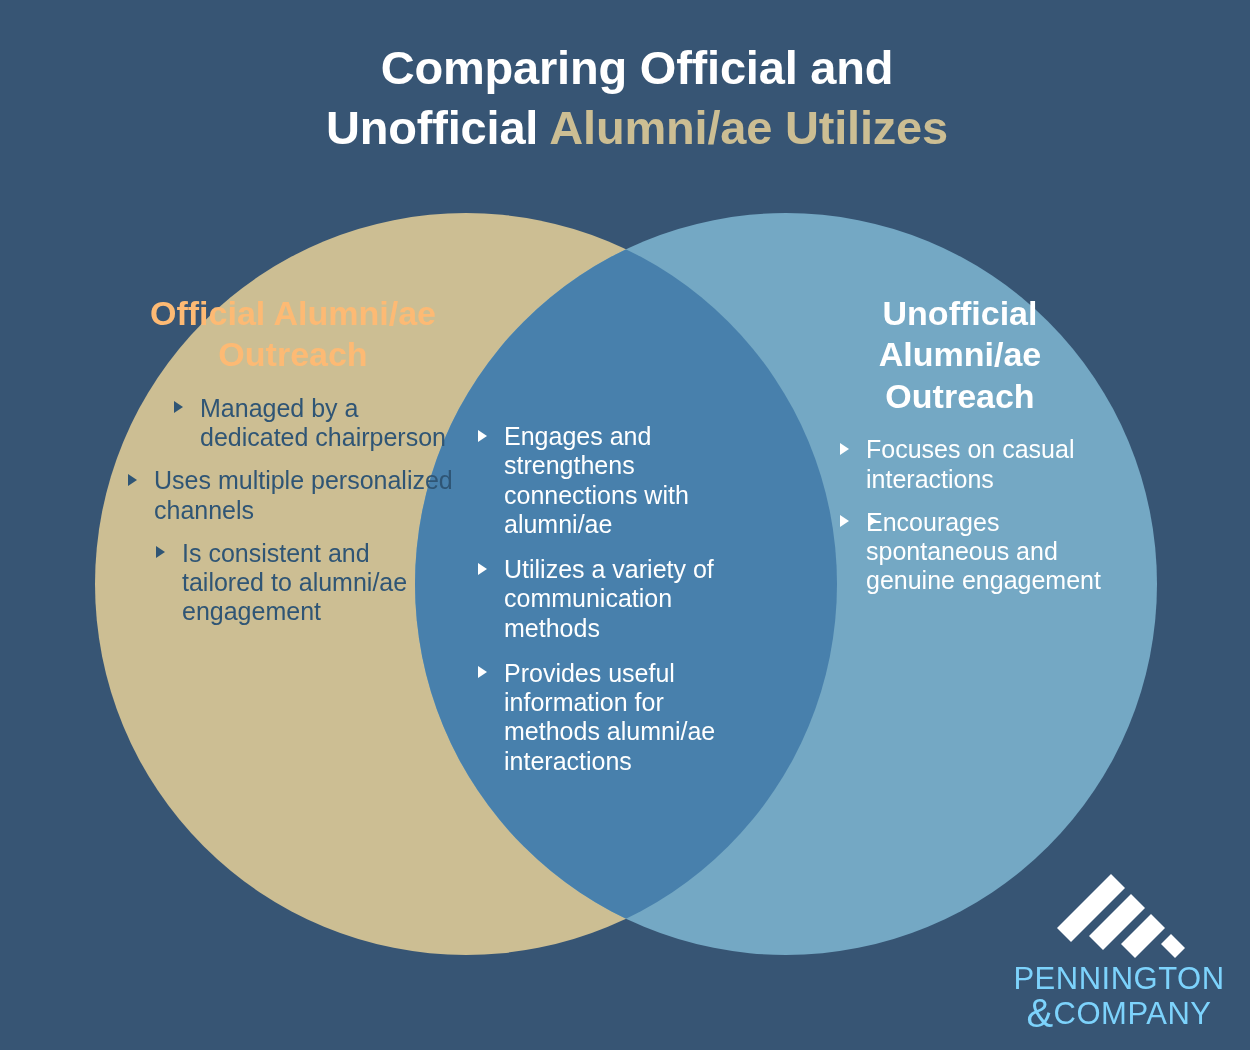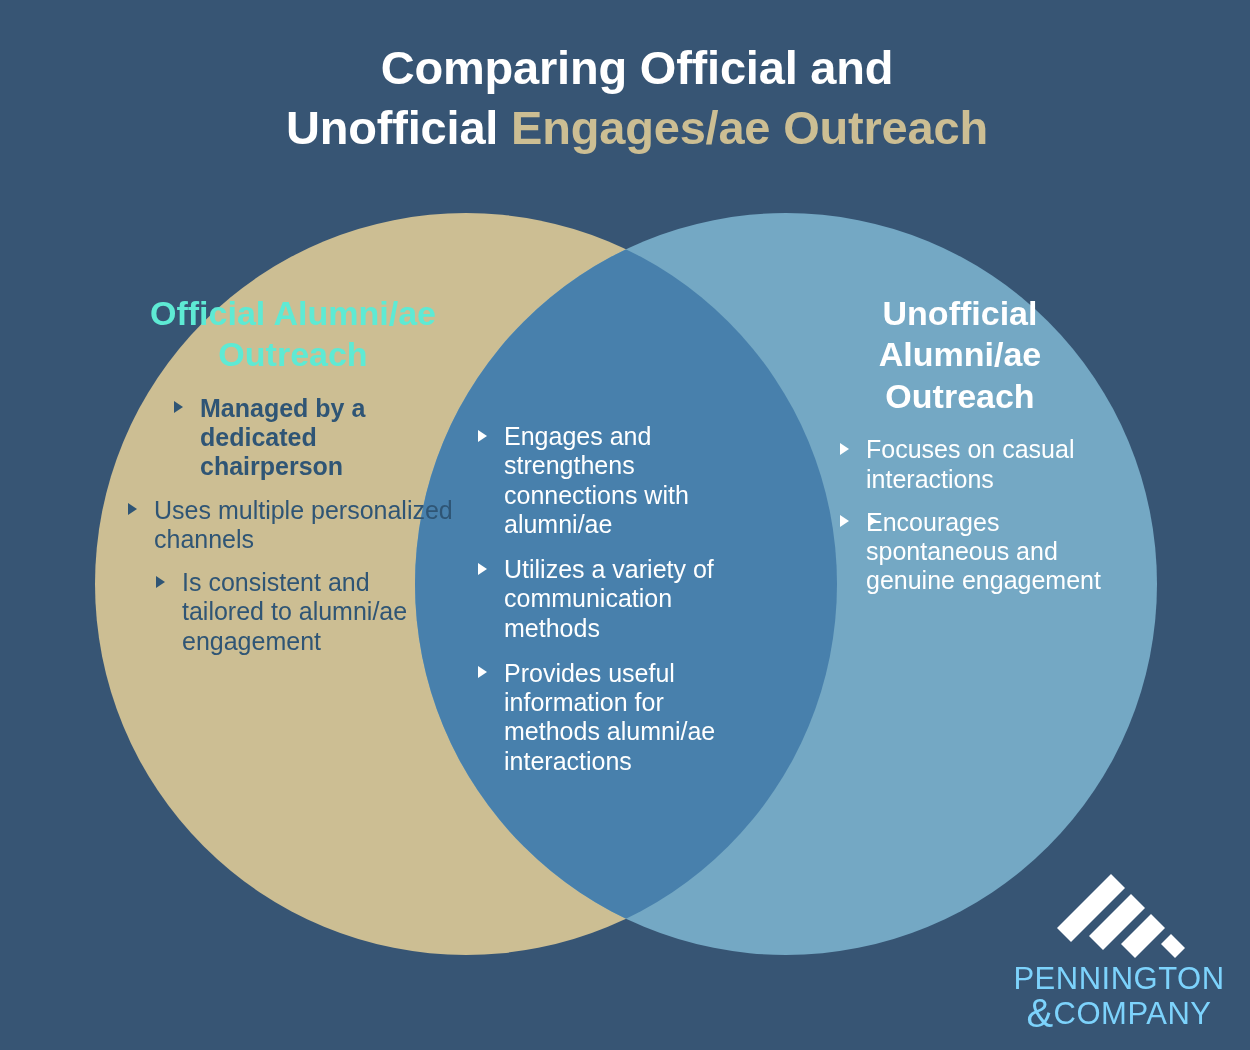--- a/index.html
+++ b/index.html
@@ -81,22 +81,22 @@
     border-bottom: 6px solid transparent;
   }
 
   
   #col-left {
     left: 128px;
     top: 293px;
     width: 330px;
     color: #2f5575;
   }
-  #col-left .col-heading { color: #5eead4; }
-  #col-left li.indent-a { margin-left: 46px; font-weight: bold; }
+  #col-left .col-heading { color: #fdba74; }
+  #col-left li.indent-a { margin-left: 46px; }
   #col-left li.indent-b { margin-left: 0px; }
   #col-left li.indent-c { margin-left: 28px; }
 
   
   #col-center {
     left: 478px;
     top: 422px;
     width: 280px;
     color: #ffffff;
   }
@@ -159,21 +159,21 @@
     <circle cx="466" cy="584" r="371" fill="#ccbe93"></circle>
     <circle cx="786" cy="584" r="371" fill="#74a8c4"></circle>
     <g clip-path="url(#clip-left-circle)">
       <circle cx="786" cy="584" r="371" fill="#4880ac"></circle>
     </g>
   </svg>
 </div>
 
 <div id="title-block">
   <span class="line">Comparing Official and</span>
-  <span class="line"><span>Unofficial </span><span class="accent">Engages/ae Outreach</span></span>
+  <span class="line"><span>Unofficial </span><span class="accent">Alumni/ae Utilizes</span></span>
 </div>
 
 <div id="col-left" class="col">
   <div class="col-heading">Official Alumni/ae Outreach</div>
   <ul class="bullets">
     <li class="indent-a">
       <span class="bullet-mark"></span>
       <span>Managed by a dedicated chairperson</span>
     </li>
     <li class="indent-b">

